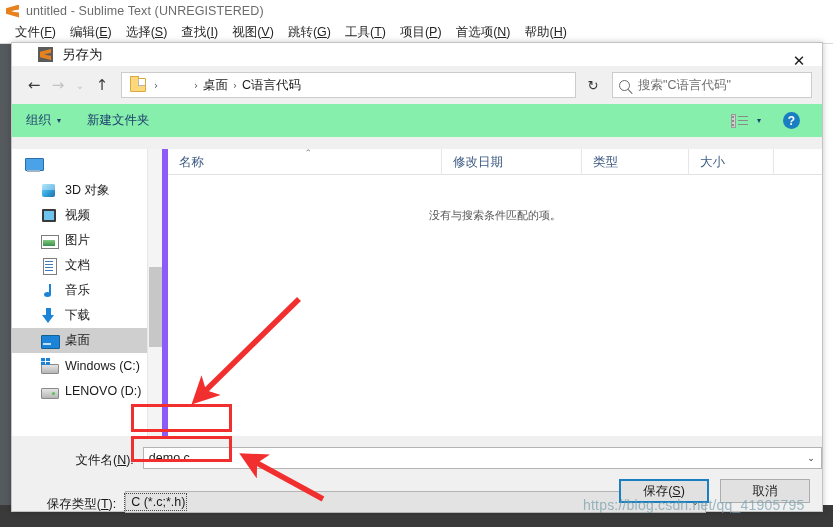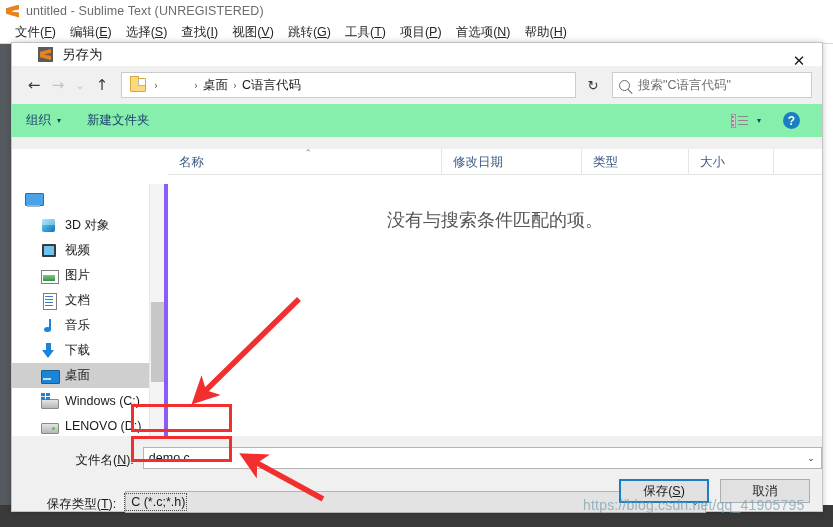--- a/index.html
+++ b/index.html
@@ -134,21 +134,21 @@
     align-items: center; justify-content: center; flex: none; margin-right: 8px;
   }
 
   
   .content {
     position: absolute; left: 0; top: 106px; width: 810px; height: 287px;
     display: flex; background: #ffffff;
   }
   .tree {
     width: 156px; flex: none; background: #ffffff; position: relative;
-    border-right: 4px solid #8b5cf6; overflow: hidden; margin-top: 35px;
+    border-right: 6px solid #8b5cf6; overflow: hidden;
   }
   .tree-inner { padding-top: 4px; }
   .tree-row {
     height: 25px; display: flex; align-items: center; padding-left: 12px; font-size: 12.5px;
     color: #1a1a1a; white-space: nowrap;
   }
   .tree-row.indent { padding-left: 28px; }
   .tree-row.selected-gray { background: #cfcfcf; }
   .tico { width: 18px; height: 16px; flex: none; margin-right: 7px; position: relative; }
 
@@ -222,21 +222,21 @@
   .col-head { height: 26px; display: flex; border-bottom: 1px solid #e2e2e2; }
   .col {
     font-size: 12.5px; color: #3c5a82; display: flex; align-items: center; padding-left: 11px;
     border-right: 1px solid #e6e6e6; position: relative; height: 26px;
   }
   .col .sortcaret {
     position: absolute; left: 50%; top: -1px; font-size: 9px; color: #8a8a8a;
     font-family: "DejaVu Sans", sans-serif;
   }
   .empty-msg {
-    text-align: center; font-size: 18px; color: #555555; margin-top: 33px;
+    text-align: center; font-size: 11px; color: #555555; margin-top: 33px;
   }
 
   
   .form {
     position: absolute; left: 0; top: 393px; width: 810px; height: 75px; background: #f0f0f0;
   }
   .frow { position: absolute; display: flex; align-items: flex-end; }
   .flabel { font-size: 12.5px; color: #1a1a1a; text-align: right; white-space: nowrap; }
   .flabel u { text-decoration: underline; }
   .combo {

